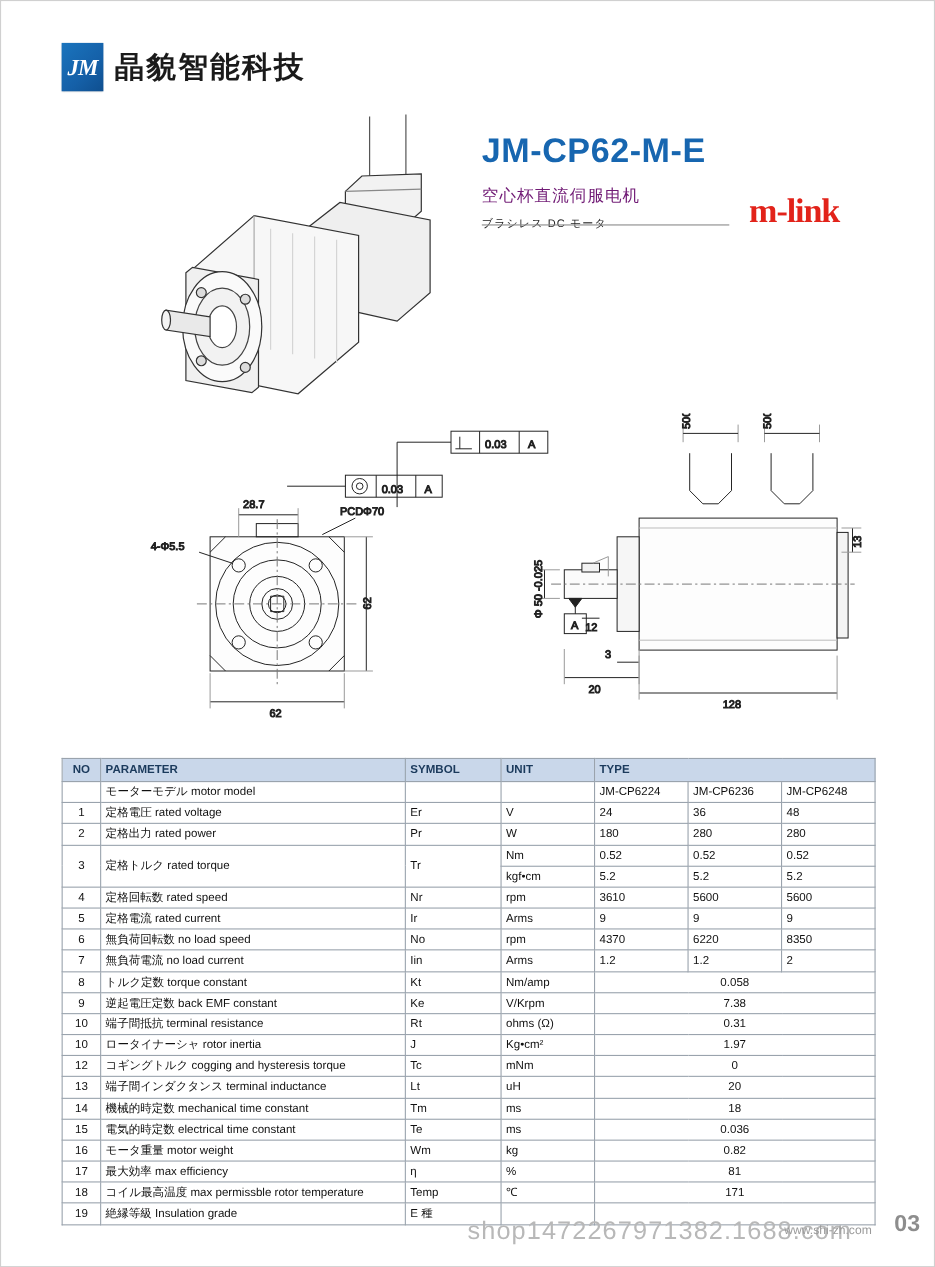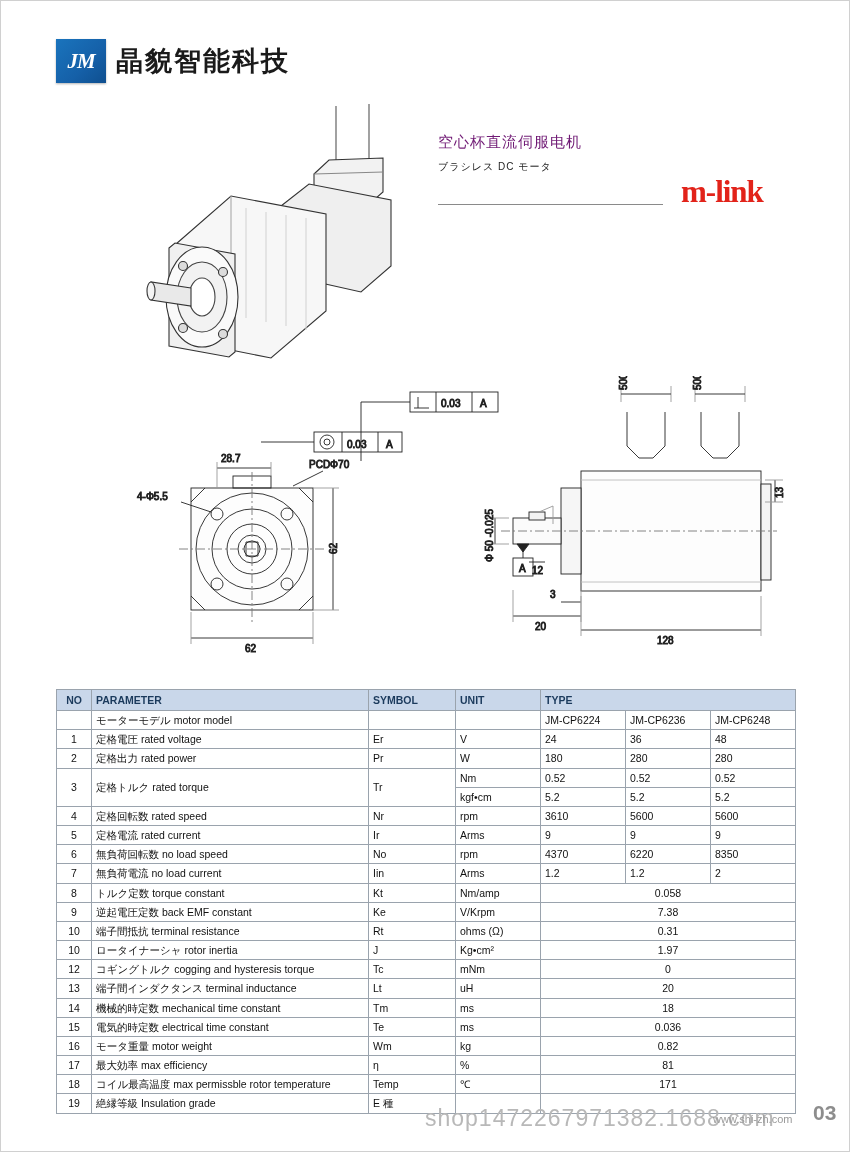--- a/index.html
+++ b/index.html
@@ -11,21 +11,21 @@
     overflow:hidden;
   }
   .page{
     position:absolute;inset:0;
     border:1px solid #d0d0d0;
     box-sizing:border-box;
   }
   
   .logo-wrap{position:absolute;left:55px;top:38px;display:flex;align-items:center;gap:10px;}
   .logo-badge{
-    width:50px;height:44px;border-radius:0;
+    width:38px;height:44px;border-radius:0;
     background:linear-gradient(135deg,#1a74bd 0%,#1560a8 60%,#0f4f8f 100%);
     position:relative;box-shadow:0 1px 2px rgba(0,0,0,.3);text-align:right;
   }
   .logo-badge .jm{
     position:absolute;inset:0;color:#fff;font-weight:bold;font-size:21px;
     display:flex;align-items:center;justify-content:center;font-style:italic;
     letter-spacing:-1px;font-family:"Liberation Serif",serif;
   }
   .logo-text{
     font-size:27px;font-weight:bold;color:#1a1a1a;letter-spacing:2px;
@@ -88,20 +88,21 @@
 <div class="page">
 
   <div class="logo-wrap">
     <div class="logo-badge">
       <div class="jm">JM</div>
     </div>
     <div class="logo-text">晶貌智能科技</div>
   </div>
 
   <div class="title-block">
+    <div class="model-title">JM-CP62-M-E</div>
     <div class="sub-cn">空心杯直流伺服电机</div>
     <div class="sub-jp">ブラシレス DC モータ</div>
     <div class="title-rule"></div>
     <div class="mlink">m-link</div>
   </div>
 
   <svg class="photo" viewBox="0 0 290 280">
     <g stroke="#333" fill="none" stroke-width="1.1">
 
       <path d="M205 10 L205 80" stroke="#555"></path>

